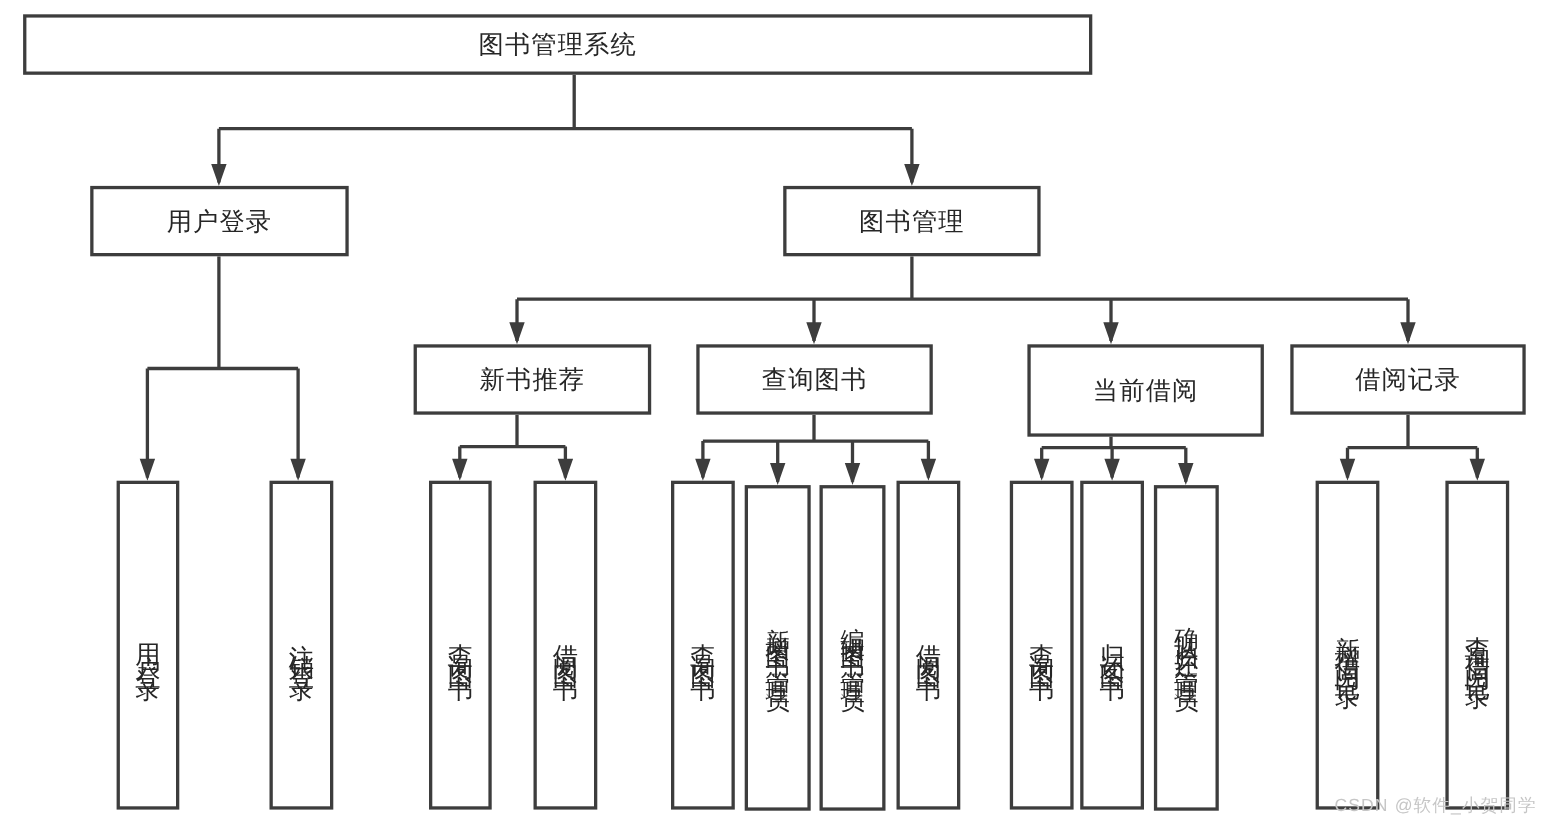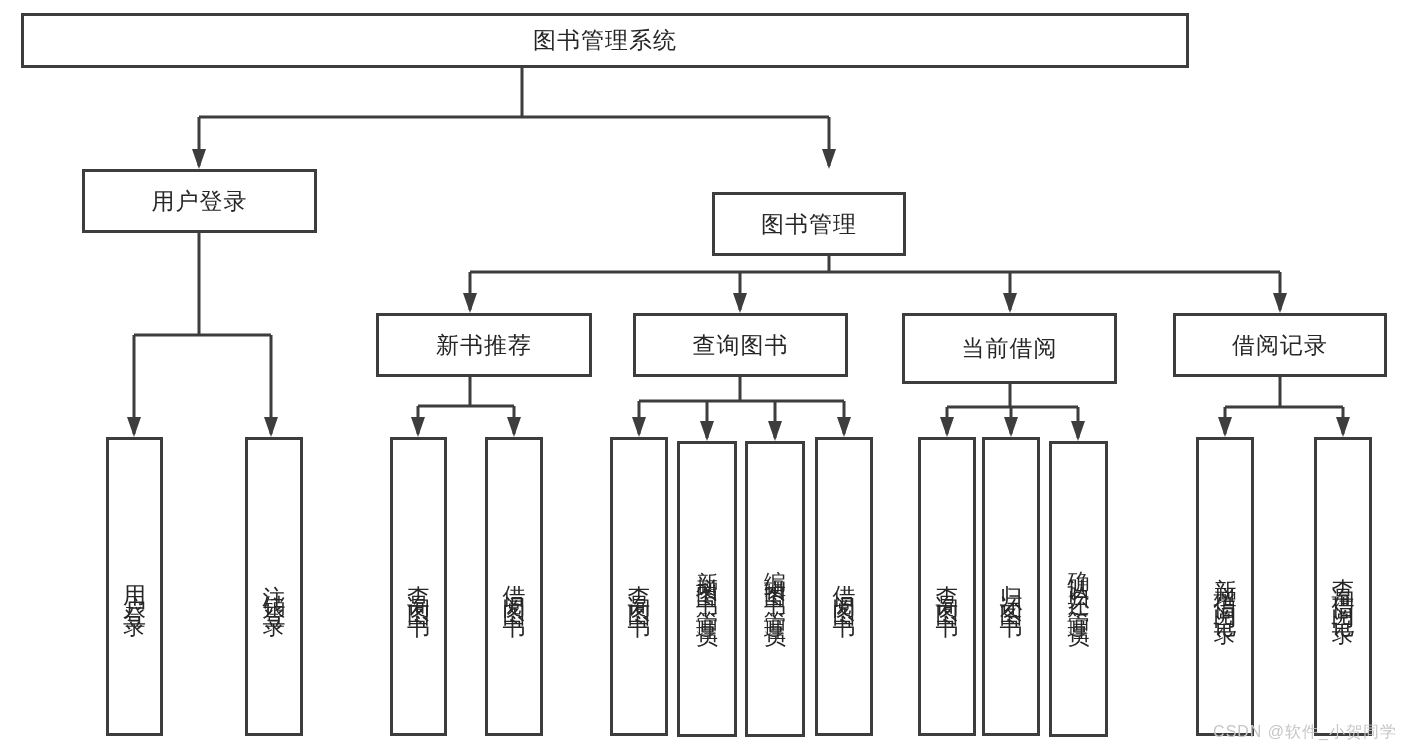--- a/index.html
+++ b/index.html
@@ -65,28 +65,28 @@
          M1003 293 L1017 293 L1010 313 Z  M1273 293 L1287 293 L1280 313 Z
          M127 417 L141 417 L134 437 Z  M264 417 L278 417 L271 437 Z
          M411 417 L425 417 L418 437 Z  M507 417 L521 417 L514 437 Z
          M632 417 L646 417 L639 437 Z  M700 421 L714 421 L707 441 Z
          M768 421 L782 421 L775 441 Z  M837 417 L851 417 L844 437 Z
          M940 417 L954 417 L947 437 Z  M1004 417 L1018 417 L1011 437 Z
          M1071 421 L1085 421 L1078 441 Z
          M1218 417 L1232 417 L1225 437 Z  M1336 417 L1350 417 L1343 437 Z"></path>
   </svg>
 
-  <div class="hbox" style="left:21px;top:13px;width:1168px;height:55px;">图书管理系统</div>
+  <div class="hbox" style="left:21px;top:13px;width:972px;height:55px;">图书管理系统</div>
 
   <div class="hbox" style="left:82px;top:169px;width:235px;height:64px;">用户登录</div>
-  <div class="hbox" style="left:712px;top:169px;width:194px;height:64px;margin-top:23px;">图书管理</div>
+  <div class="hbox" style="left:712px;top:169px;width:234px;height:64px;">图书管理</div>
 
   <div class="hbox" style="left:376px;top:313px;width:216px;height:64px;">新书推荐</div>
   <div class="hbox" style="left:633px;top:313px;width:215px;height:64px;">查询图书</div>
-  <div class="hbox" style="left:902px;top:313px;width:215px;height:71px;">当前借阅</div>
+  <div class="hbox" style="left:934px;top:313px;width:215px;height:84px;">当前借阅</div>
   <div class="hbox" style="left:1173px;top:313px;width:214px;height:64px;">借阅记录</div>
 
   <div class="vbox v4" style="left:106px;top:437px;width:57px;height:299px;">
     <span>用户登录</span>
   </div>
   <div class="vbox v4" style="left:245px;top:437px;width:58px;height:299px;">
     <span>注销登录</span>
   </div>
 
   <div class="vbox v4" style="left:390px;top:437px;width:57px;height:299px;">

